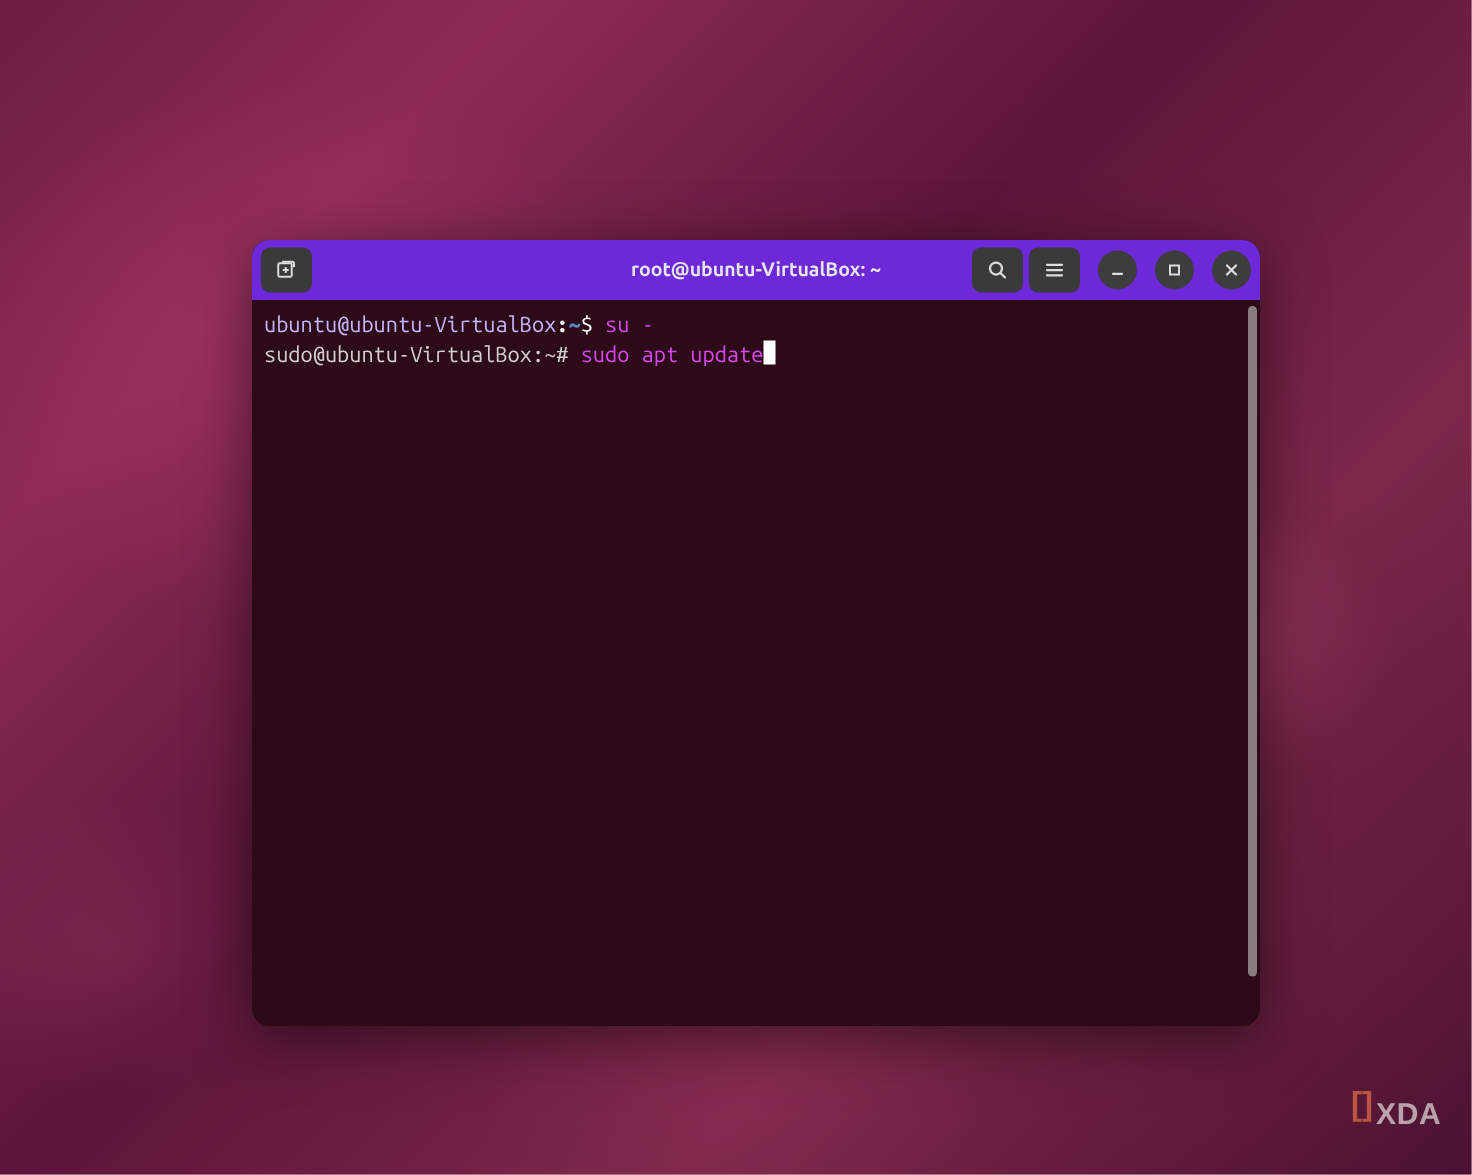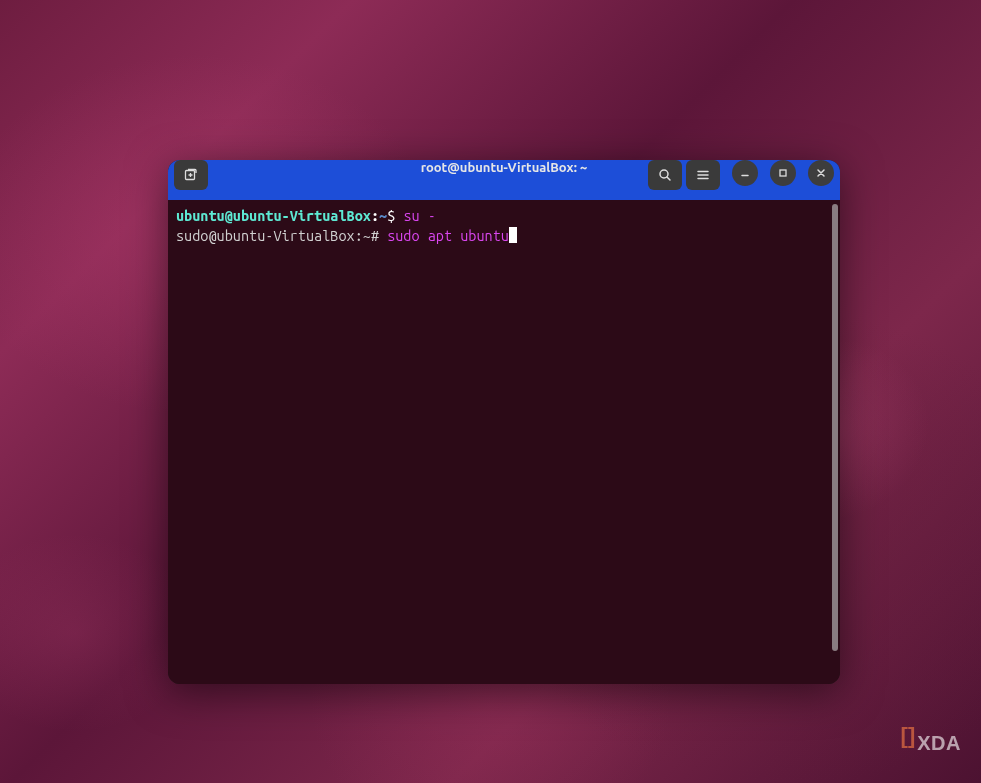--- a/index.html
+++ b/index.html
@@ -62,23 +62,23 @@
       border-radius: 12px;
       box-shadow: 0 8px 40px rgba(0, 0, 0, 0.5);
       overflow: hidden;
       display: flex;
       flex-direction: column;
     }
     
     
     .titlebar {
       height: 40px;
-      background: #1d4ed8;
-      display: flex;
-      align-items: flex-start;
+      background: #6d28d9;
+      display: flex;
+      align-items: center;
       padding: 0 6px;
       gap: 4px;
       position: relative;
     }
     
     .titlebar-title {
       position: absolute;
       left: 50%;
       transform: translateX(-50%);
       color: #e6e6e6;
@@ -133,22 +133,22 @@
       position: relative;
       overflow: hidden;
     }
     
     .term-line {
       white-space: pre;
       font-family: inherit;
     }
     
     .prompt-user {
-      color: #5eead4;
-      font-weight: bold;
+      color: #c4b5fd;
+      font-weight: normal;
     }
     
     .prompt-colon {
       color: #ffffff;
       font-weight: bold;
     }
     
     .prompt-path {
       color: #5a88c7;
       font-weight: bold;
@@ -281,21 +281,21 @@
           <svg width="12" height="12" viewBox="0 0 12 12">
             <path d="M3 3 L9 9 M9 3 L3 9" stroke="#ddd" stroke-width="1.5" stroke-linecap="round"></path>
           </svg>
         </span>
       </div>
     </div>
   </div>
 
   <div class="terminal-content">
     <div class="term-line"><span class="prompt-user">ubuntu@ubuntu-VirtualBox</span><span class="prompt-colon">:</span><span class="prompt-path">~</span><span class="prompt-symbol">$ </span><span class="cmd-text">su -</span></div>
-    <div class="term-line"><span class="root-prompt">sudo@ubuntu-VirtualBox:~# </span><span class="cmd-text">sudo apt ubuntu</span><span class="cursor-block"></span></div>
+    <div class="term-line"><span class="root-prompt">sudo@ubuntu-VirtualBox:~# </span><span class="cmd-text">sudo apt update</span><span class="cursor-block"></span></div>
 
     <div class="scrollbar-track">
       <div class="scrollbar-thumb"></div>
     </div>
   </div>
 </div>
 
 <div class="watermark">
   <span class="watermark-bracket">[]</span>
   <span class="watermark-text">XDA</span>

